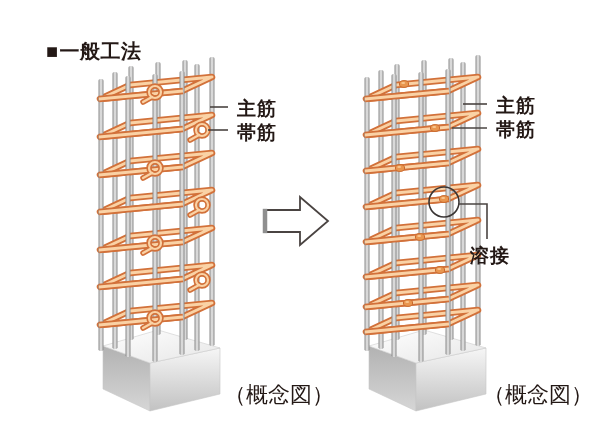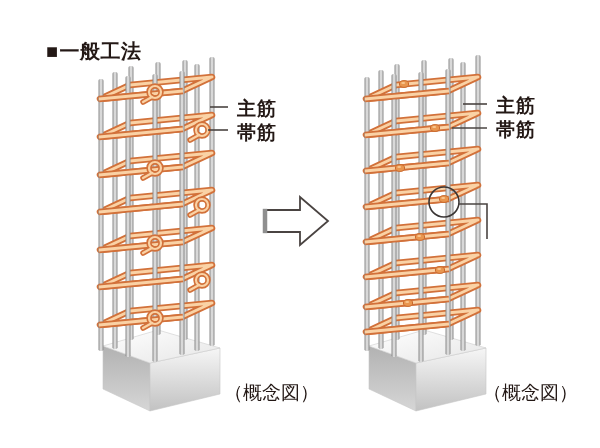--- a/index.html
+++ b/index.html
@@ -6,21 +6,21 @@
   #stage{
     position:relative;width:600px;height:448px;background:#ffffff;overflow:hidden;
     font-family:"Liberation Sans","DejaVu Sans",sans-serif;color:#231815;
   }
   #diagram-svg{position:absolute;left:0;top:0;}
   .abs{position:absolute;white-space:nowrap;}
   .panel-title{font-size:20px;font-weight:bold;letter-spacing:0.5px;}
   .panel-title .marker{margin-right:1px;}
   .part-label{font-size:19px;font-weight:bold;letter-spacing:1px;margin-left:6px;}
   .weld-note{font-size:19px;font-weight:bold;line-height:25px;letter-spacing:1px;}
-  .caption{font-size:19px;font-weight:normal;letter-spacing:0px;}
+  .caption{font-size:22px;font-weight:normal;letter-spacing:0px;}
   
   .tubeD{stroke:#d2713a;stroke-width:6.5;fill:none;stroke-linejoin:round;}
   .tubeL{stroke:#fad2a5;stroke-width:3;fill:none;stroke-linejoin:round;}
   .tailD{stroke:#d2713a;stroke-width:5.5;fill:none;stroke-linecap:round;}
   .tailL{stroke:#fad2a5;stroke-width:2.2;fill:none;stroke-linecap:round;}
   .leader{stroke:#4a4442;stroke-width:1.6;fill:none;}
 </style>
 </head>
 <body>
 
@@ -195,18 +195,19 @@
   </div>
 
 
   <div class="abs part-label" style="left:231px;top:96px;">主筋</div>
   <div class="abs part-label" style="left:231px;top:120px;">帯筋</div>
 
   <div class="abs part-label" style="left:490px;top:93px;">主筋</div>
   <div class="abs part-label" style="left:490px;top:117px;">帯筋</div>
 
   <div class="abs weld-note" style="left:470px;top:243px;">
+    <div>溶接</div>
   </div>
 
   <div class="abs caption" style="left:224px;top:380px;">（概念図）</div>
   <div class="abs caption" style="left:483px;top:380px;">（概念図）</div>
 
 </div>
 
 </body></html>

